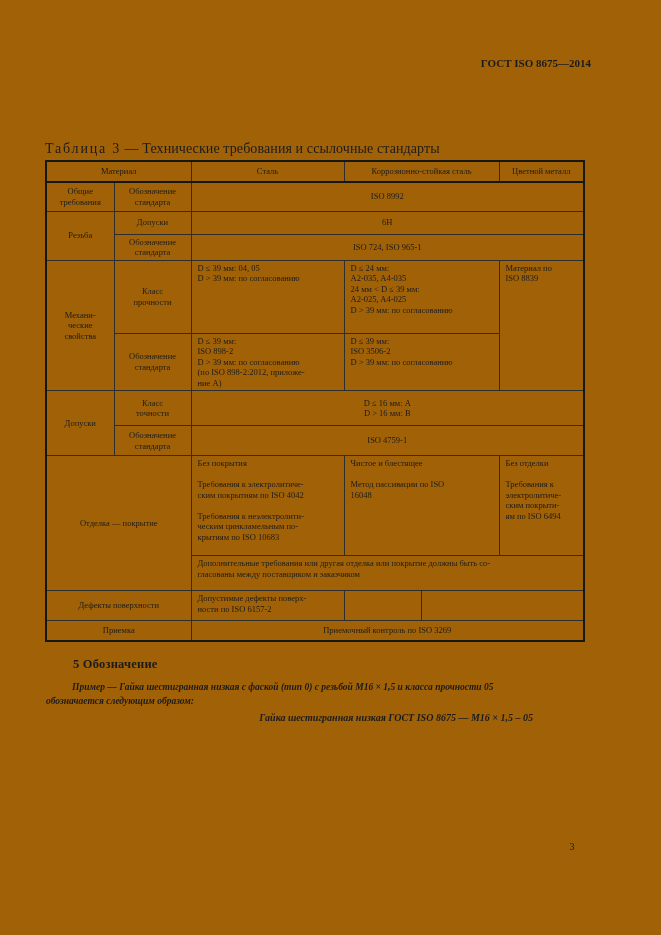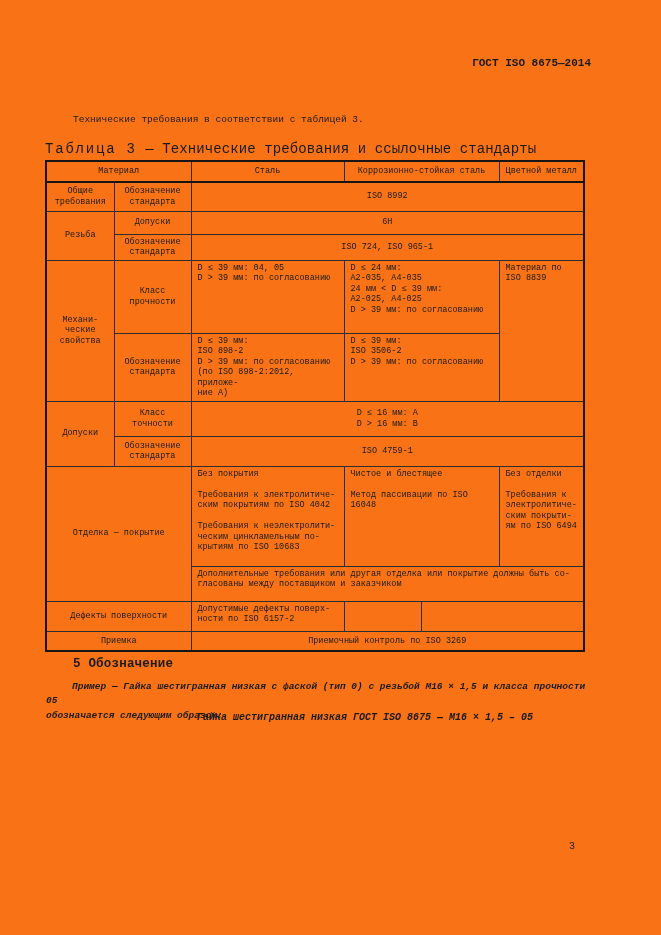--- a/index.html
+++ b/index.html
@@ -1,21 +1,21 @@
 <!DOCTYPE html>
 <html lang="ru"><head>
 <meta charset="utf-8">
 <style>
   html, body { margin: 0; padding: 0; background: #ffffff; }
   .page {
     position: relative;
     width: 661px;
     height: 935px;
-    background: #f97316;
-    font-family: Liberation Mono, monospace;
+    background: #a16207;
+    font-family: Liberation Serif, serif;
     color: #1b1b1b;
     overflow: hidden;
   }
   .abs { position: absolute; }
   .running-header {
     top: 57px; left: 45px; width: 546px;
     text-align: right;
     font-size: 11px; font-weight: bold;
   }
   .section-heading {
@@ -71,21 +71,20 @@
   .page-number { top: 841px; left: 560px; width: 24px; text-align: center; font-size: 10px; }
 </style>
 </head>
 <body>
 
 <div class="page">
 
   <div class="abs running-header">ГОСТ ISO 8675—2014</div>
 
 
-  <div class="abs intro">Технические требования в соответствии с таблицей 3.</div>
 
   <div class="abs table-caption">
     <span class="cap-label">Таблица 3</span>
     <span class="cap-text">— Технические требования и ссылочные стандарты</span>
   </div>
 
   <div class="abs req-table-wrap">
     <table class="req">
       <colgroup>
         <col style="width:68px">

